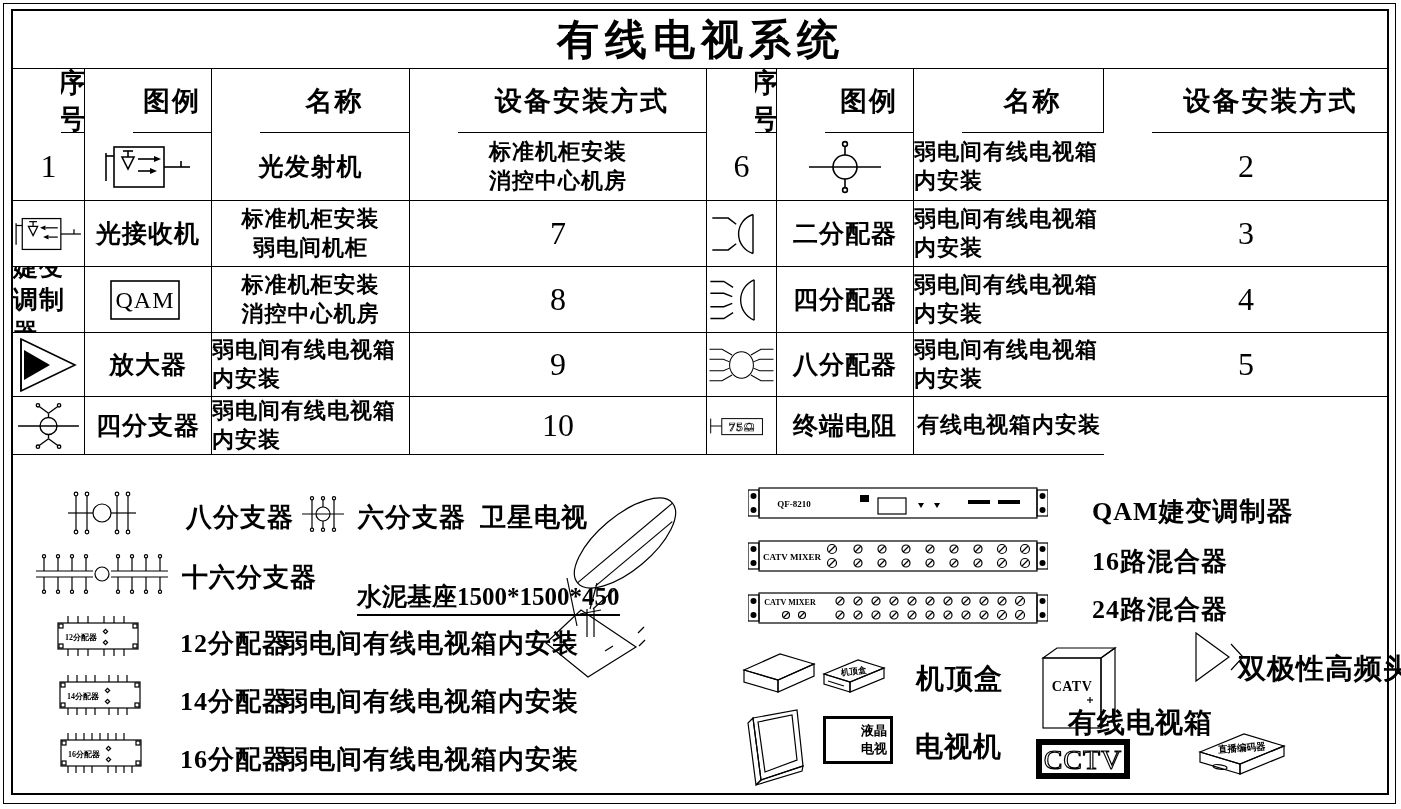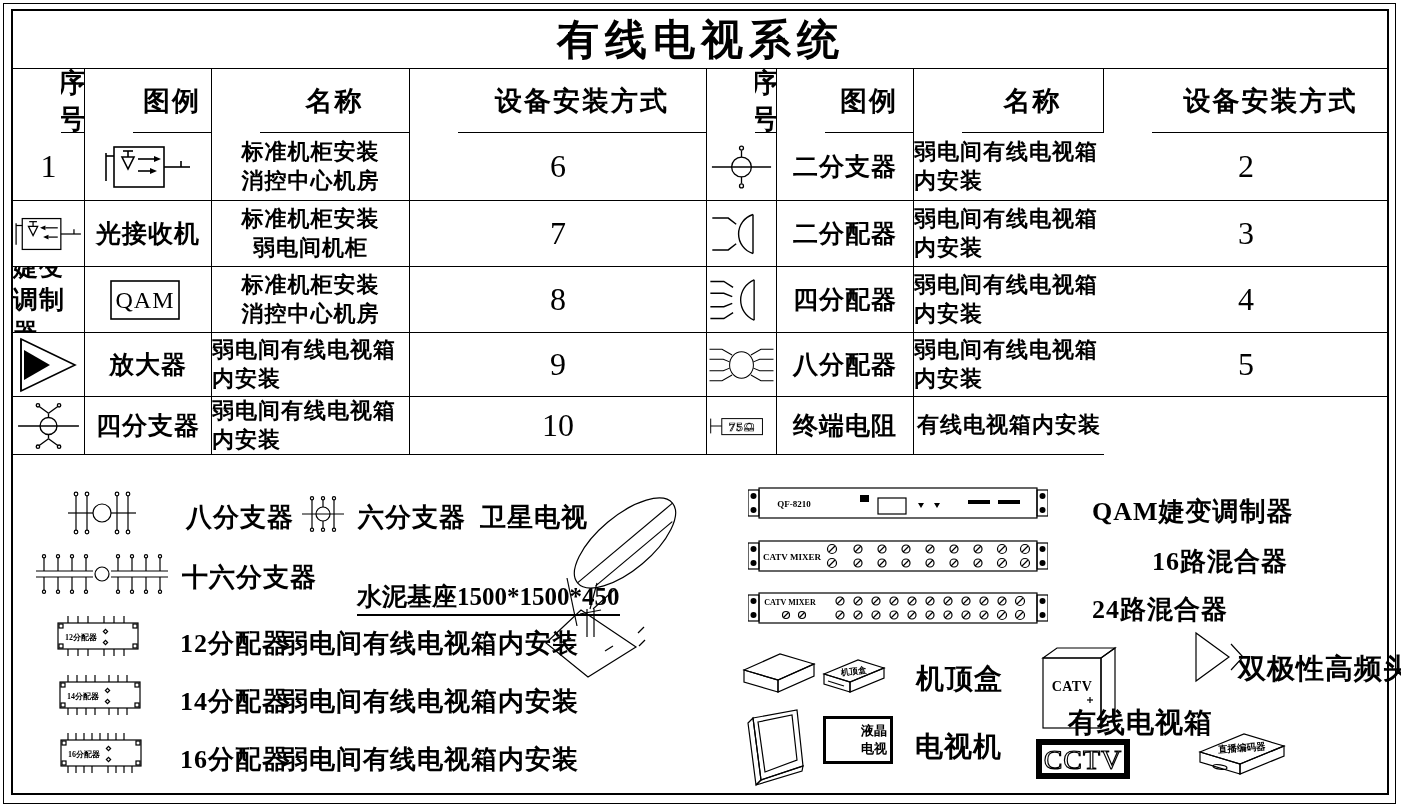--- a/index.html
+++ b/index.html
@@ -68,36 +68,36 @@
           <line x1="21" y1="10" x2="31" y2="10"></line>
         <polygon points="20,16 32,16 26,28"></polygon>
         <line x1="36" y1="18" x2="52" y2="18"></line>
           <polygon class="fill" points="52,15 59,18 52,21"></polygon>
         <line x1="36" y1="30" x2="48" y2="30"></line>
           <polygon class="fill" points="48,27 55,30 48,33"></polygon>
         <line x1="62" y1="26" x2="88" y2="26"></line>
           <line x1="79" y1="20" x2="79" y2="26"></line>
       </svg>
     </div>
+    <div class="c nm">光发射机</div>
     <div class="c inst">
       <span>标准机柜安装</span>
       <span>消控中心机房</span>
     </div>
     <div class="c no">6</div>
     <div class="c">
       <svg class="sym" width="84" height="56" viewBox="0 0 84 56">
         <line x1="6" y1="28" x2="78" y2="28"></line>
           <circle cx="42" cy="28" r="12"></circle>
         <line x1="42" y1="8" x2="42" y2="16"></line>
           <circle cx="42" cy="5" r="2.4"></circle>
         <line x1="42" y1="40" x2="42" y2="48"></line>
           <circle cx="42" cy="51" r="2.4"></circle>
       </svg>
     </div>
-    <div class="c nm">二分支器</div>
     <div class="c inst nr">
       <span>弱电间有线电视箱内安装</span>
       <span></span>
     </div>
 
     <div class="c no">2</div>
     <div class="c">
       <svg class="sym" width="92" height="52" viewBox="0 0 92 52">
         <line x1="4" y1="12" x2="4" y2="40"></line>
           <line x1="4" y1="15" x2="12" y2="15"></line>
@@ -478,21 +478,21 @@
       <circle cx="254" cy="11" r="4.5"></circle>
         <line x1="251" y1="14" x2="257" y2="8"></line>
       <circle cx="254" cy="25" r="4.5"></circle>
         <line x1="251" y1="28" x2="257" y2="22"></line>
       <circle cx="277" cy="11" r="4.5"></circle>
         <line x1="274" y1="14" x2="280" y2="8"></line>
       <circle cx="277" cy="25" r="4.5"></circle>
         <line x1="274" y1="28" x2="280" y2="22"></line>
     </g>
   </svg>
-  <div class="lbl" style="left:1152px;top:544px">16路混合器</div>
+  <div class="lbl" style="left:1092px;top:544px">16路混合器</div>
 
   <svg class="sym thin" style="position:absolute;left:748px;top:590px" width="300" height="36" viewBox="0 0 300 36">
     <rect x="0" y="5" width="11" height="26"></rect>
       <rect x="289" y="5" width="11" height="26"></rect>
     <circle class="fill" cx="5.5" cy="11" r="3"></circle>
       <circle class="fill" cx="5.5" cy="25" r="3"></circle>
     <circle class="fill" cx="294.5" cy="11" r="3"></circle>
       <circle class="fill" cx="294.5" cy="25" r="3"></circle>
     <rect x="11" y="3" width="278" height="30"></rect>
     <text x="42" y="15" font-size="8" font-weight="bold" text-anchor="middle">CATV MIXER</text>

